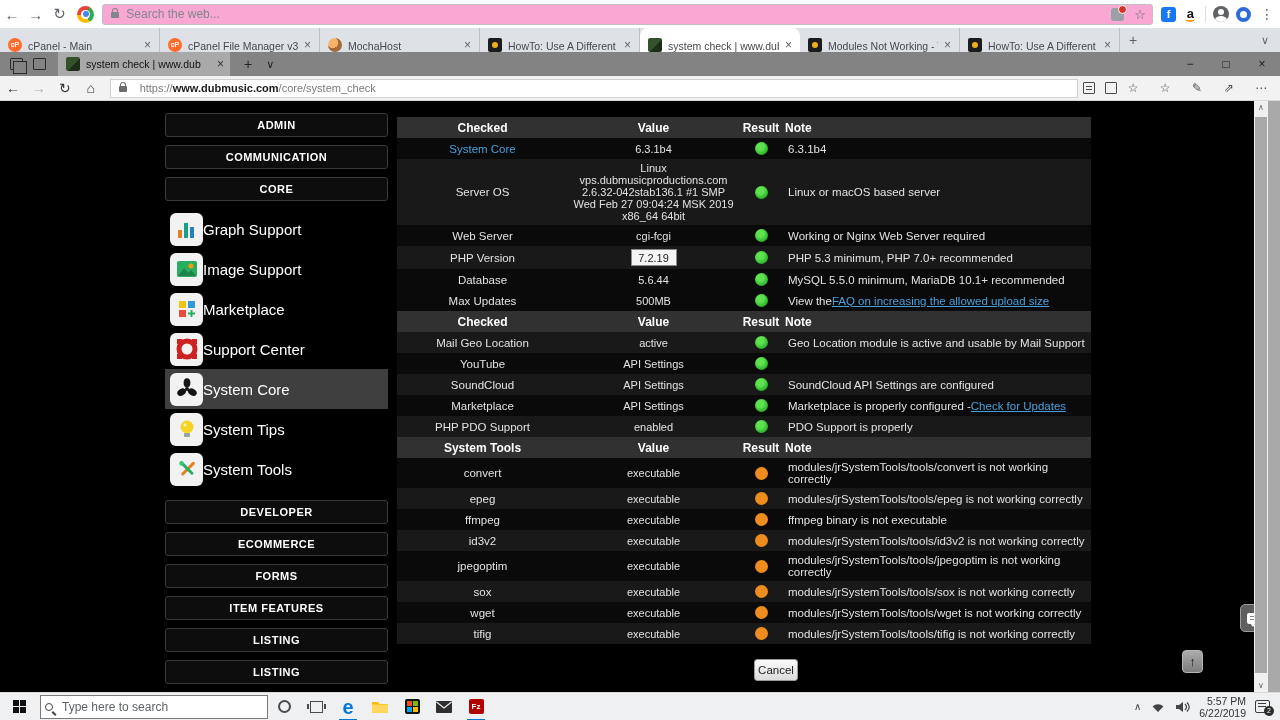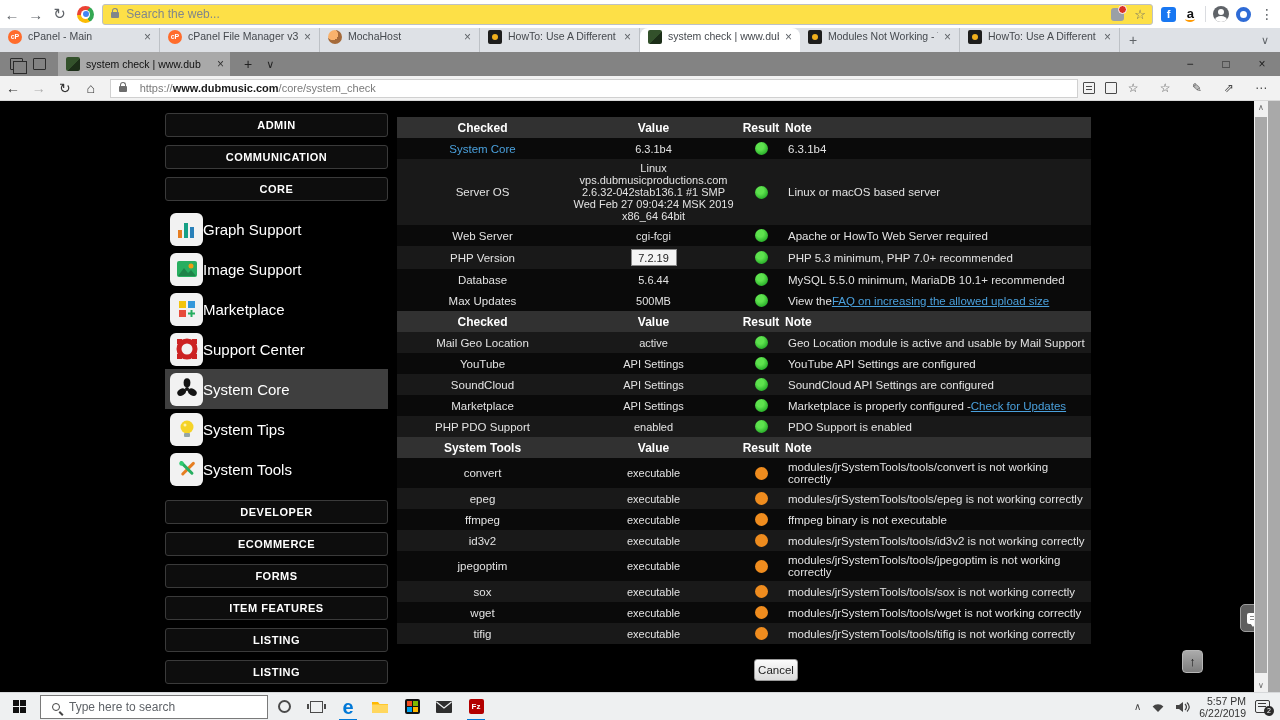--- a/index.html
+++ b/index.html
@@ -8,42 +8,42 @@
   #screen { position:relative; width:1280px; height:720px; overflow:hidden; background:#000; }
 
   
   .chrome-toolbar { position:absolute; left:0; top:0; width:1280px; height:28px; background:#fff; display:flex; align-items:center; }
   .nav-glyph { width:24px; text-align:center; font-size:15px; color:#5f6368; cursor:pointer; }
   .chrome-logo { width:17px; height:17px; border-radius:50%; margin:0 8px 0 6px;
     background:conic-gradient(from -90deg,#ea4335 0 120deg,#34a853 0 240deg,#fbbc05 0 360deg);
     display:grid; place-items:center; }
   .chrome-logo .cl-w { width:9px; height:9px; border-radius:50%; background:#fff; display:grid; place-items:center; }
   .chrome-logo .cl-b { width:6px; height:6px; border-radius:50%; background:#4285f4; }
-  .omnibox { position:relative; width:1058px; height:21px; border:1px solid #bdc1c6; border-radius:3px; background:#fde047; display:flex; align-items:center; padding:0 6px; }
+  .omnibox { position:relative; width:1058px; height:21px; border:1px solid #bdc1c6; border-radius:3px; background:#f9a8d4; display:flex; align-items:center; padding:0 6px; }
   .omnibox input { border:none; outline:none; flex:1; font-size:12px; color:#202124; font-family:inherit; background:transparent; }
   .omnibox input::placeholder { color:#80868b; }
   .padlock { width:8px; height:6px; background:#80868b; border-radius:1px; position:relative; margin:2px 7px 0 2px; flex:none; }
   .padlock::before { content:""; position:absolute; top:-4px; left:1px; width:4px; height:4px; border:1.5px solid #80868b; border-bottom:none; border-radius:3px 3px 0 0; }
   .badge-ic { position:relative; width:13px; height:13px; border-radius:3px; background:#9aa0a6; margin-right:10px; flex:none; cursor:pointer; }
   .badge-ic::after { content:""; position:absolute; right:-3px; top:-3px; width:7px; height:7px; border-radius:50%; background:#d93025; border:1px solid #fff; }
   .star-g { font-size:13px; color:#5f6368; cursor:pointer; flex:none; }
   .tb-right { display:flex; align-items:center; gap:7px; margin-left:8px; }
   .fb-ic { width:15px; height:15px; background:#1877f2; border-radius:3px; color:#fff; font-size:11px; font-weight:bold; text-align:center; line-height:15px; cursor:pointer; }
   .amz-ic { position:relative; width:15px; height:15px; color:#111; font-weight:bold; font-size:13px; text-align:center; line-height:13px; cursor:pointer; }
   .amz-ic::after { content:""; position:absolute; left:2px; bottom:0px; width:10px; height:4px; border-bottom:2px solid #ff9900; border-radius:50%; }
   .vsep { width:1px; height:16px; background:#dadce0; }
   .person-ic { width:16px; height:16px; border-radius:50%; background:#5f6368; position:relative; overflow:hidden; cursor:pointer; }
   .person-ic::before { content:""; position:absolute; left:5px; top:3px; width:6px; height:6px; border-radius:50%; background:#fff; }
   .person-ic::after { content:""; position:absolute; left:2px; top:10px; width:12px; height:8px; border-radius:50%; background:#fff; }
   .blued-ic { width:15px; height:15px; border-radius:50%; border:4px solid #2e6bd6; cursor:pointer; }
   .menu-v { font-size:14px; color:#5f6368; padding:0 6px 0 2px; cursor:pointer; }
 
   
   .chrome-tabstrip { position:absolute; left:0; top:28px; width:1280px; height:24px; background:#dee1e6; display:flex; align-items:stretch; }
-  .ctab { width:160px; flex:none; display:flex; align-items:flex-start; padding:2px 6px 0 8px; border-right:1px solid #bdc1c6; cursor:pointer; }
+  .ctab { width:160px; flex:none; display:flex; align-items:flex-end; padding:2px 6px 0 8px; border-right:1px solid #bdc1c6; cursor:pointer; }
   .ctab .t-title { flex:1; font-size:10.5px; color:#45494e; white-space:nowrap; overflow:hidden; margin:0 4px 0 6px; }
   .ctab .t-close { font-size:12px; color:#5f6368; padding:0 2px; cursor:pointer; }
   .ctab.active { background:#fff; border-radius:8px 8px 0 0; border-right:none; }
   .newtab-btn { width:26px; text-align:center; line-height:24px; font-size:14px; color:#5f6368; cursor:pointer; }
   .strip-chev { margin-left:auto; width:30px; text-align:center; line-height:24px; font-size:11px; color:#5f6368; cursor:pointer; }
   .fav { width:14px; height:14px; flex:none; border-radius:2px; }
   .fav-cpanel { background:#ff6c2c; border-radius:50%; color:#fff; font-size:7px; font-weight:bold; text-align:center; line-height:14px; }
   .fav-mochahost { background:radial-gradient(circle at 35% 35%, #f9b26c 0 40%, #a56a3a 41%); border-radius:50%; }
   .fav-jamroom { background:#1d1d1d; position:relative; }
   .fav-jamroom::after { content:""; position:absolute; left:4px; top:4px; width:6px; height:6px; border-radius:50%; background:#f2b01e; }
@@ -119,21 +119,21 @@
   .pg-scroll { position:absolute; left:1254px; top:101px; width:14px; height:591px; background:#f0f0f0; }
   .pg-thumb { position:absolute; left:1px; top:16px; width:12px; height:556px; background:#a8a8a8; cursor:pointer; }
   .pg-arrow { position:absolute; left:0; width:14px; text-align:center; font-size:8px; color:#666; cursor:pointer; }
   .frame-strip { position:absolute; left:1268px; top:101px; width:12px; height:591px; background:#a9a9a9; }
 
   
   .taskbar { position:absolute; left:0; top:692px; width:1280px; height:28px; background:#eef0f1; border-top:1px solid #d6d8da; display:flex; align-items:center; }
   .start-btn { width:40px; height:28px; display:grid; place-items:center; cursor:pointer; }
   .win-logo { width:14px; height:14px; display:grid; grid-template-columns:6px 6px; grid-template-rows:6px 6px; gap:1px; }
   .win-logo i { background:#101010; }
-  .tb-search { width:228px; height:24px; background:#fff; border:1px solid #7a7a7a; display:flex; align-items:center; padding:0 11px; cursor:text; }
+  .tb-search { width:228px; height:24px; background:#fff; border:1px solid #7a7a7a; display:flex; align-items:center; padding:0 4px; cursor:text; }
   .mag { width:8px; height:8px; border:1.5px solid #444; border-radius:50%; position:relative; flex:none; }
   .mag::after { content:""; position:absolute; left:7px; top:7px; width:5px; height:1.5px; background:#444; transform:rotate(45deg); transform-origin:0 0; }
   .tb-search input { border:none; outline:none; font-size:12px; color:#444; margin-left:9px; width:170px; font-family:inherit; background:transparent; }
   .tb-search input::placeholder { color:#5f6368; }
   .tb-ic { width:32px; height:28px; display:grid; place-items:center; cursor:pointer; position:relative; }
   .tb-ic .runline { position:absolute; bottom:0; left:7px; width:18px; height:2px; background:#0078d7; }
   .cortana-ring { width:13px; height:13px; border:2px solid #4a4a4a; border-radius:50%; }
   .taskview { width:13px; height:12px; border:1.5px solid #4a4a4a; position:relative; }
   .taskview::before { content:""; position:absolute; left:-4px; top:2px; width:2px; height:5px; background:#4a4a4a; }
   .taskview::after { content:""; position:absolute; right:-4px; top:2px; width:2px; height:5px; background:#4a4a4a; }
@@ -378,21 +378,21 @@
             <span>Linux or macOS based server</span>
           </div>
         </div>
         <div class="trow row-a">
           <div class="tcell c-checked">Web Server</div>
           <div class="tcell c-value">cgi-fcgi</div>
           <div class="tcell c-result">
             <span class="dot green"></span>
           </div>
           <div class="tcell c-note">
-            <span>Apache or HowTo Web Server required</span>
+            <span>Working or Nginx Web Server required</span>
           </div>
         </div>
         <div class="trow row-b">
           <div class="tcell c-checked">PHP Version</div>
           <div class="tcell c-value">
             <input class="php-input" type="text" value="7.2.19" style="">
           </div>
           <div class="tcell c-result">
             <span class="dot green"></span>
           </div>
@@ -436,23 +436,20 @@
           <div class="tcell c-note">
             <span>Geo Location module is active and usable by Mail Support</span>
           </div>
         </div>
         <div class="trow row-a">
           <div class="tcell c-checked">YouTube</div>
           <div class="tcell c-value">API Settings</div>
           <div class="tcell c-result">
             <span class="dot green"></span>
           </div>
-          <div class="tcell c-note">
-            <span>YouTube API Settings are configured</span>
-          </div>
         </div>
         <div class="trow row-b">
           <div class="tcell c-checked">SoundCloud</div>
           <div class="tcell c-value">API Settings</div>
           <div class="tcell c-result">
             <span class="dot green"></span>
           </div>
           <div class="tcell c-note">
             <span>SoundCloud API Settings are configured</span>
           </div>
@@ -468,21 +465,21 @@
             <a class="blu u">Check for Updates</a>
           </div>
         </div>
         <div class="trow row-b">
           <div class="tcell c-checked">PHP PDO Support</div>
           <div class="tcell c-value">enabled</div>
           <div class="tcell c-result">
             <span class="dot green"></span>
           </div>
           <div class="tcell c-note">
-            <span>PDO Support is enabled</span>
+            <span>PDO Support is properly</span>
           </div>
         </div>
         <div class="trow thead">
           <div class="tcell c-checked">System Tools</div>
           <div class="tcell c-value">Value</div>
           <div class="tcell c-result">Result</div>
           <div class="tcell c-note">Note</div>
         </div>
         <div class="trow row-a">
           <div class="tcell c-checked">convert</div>

